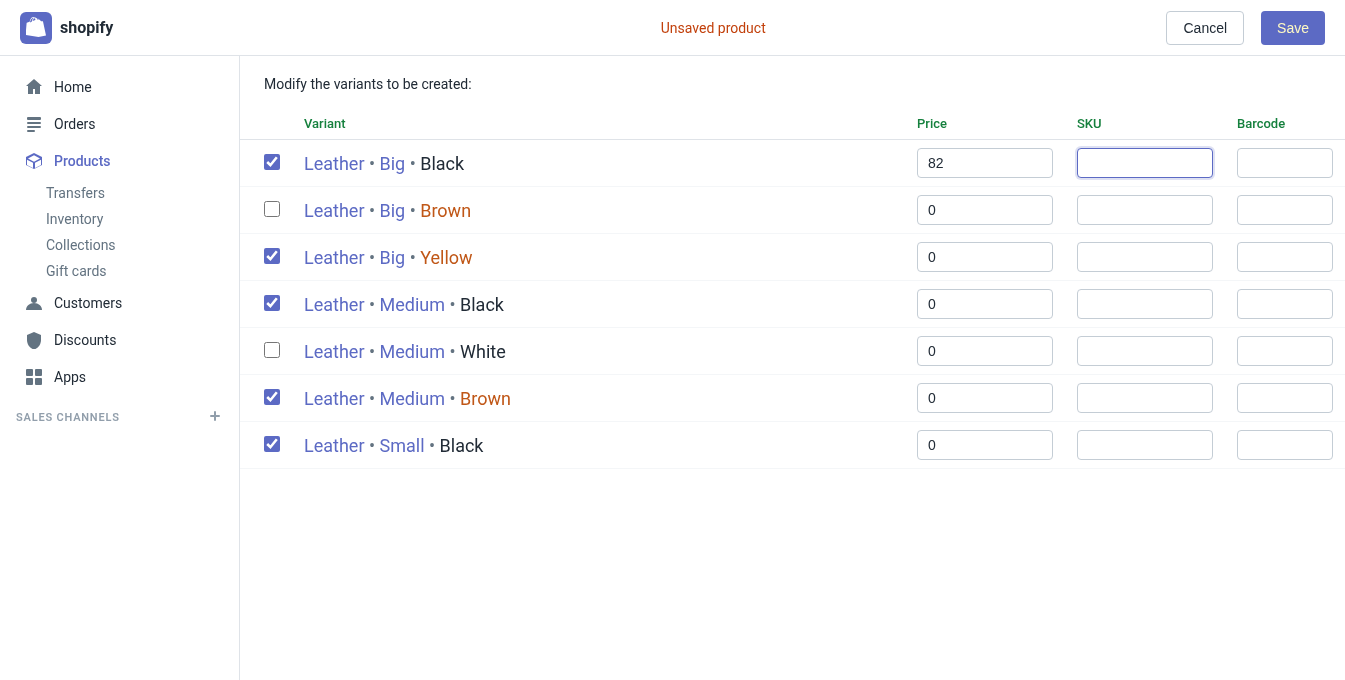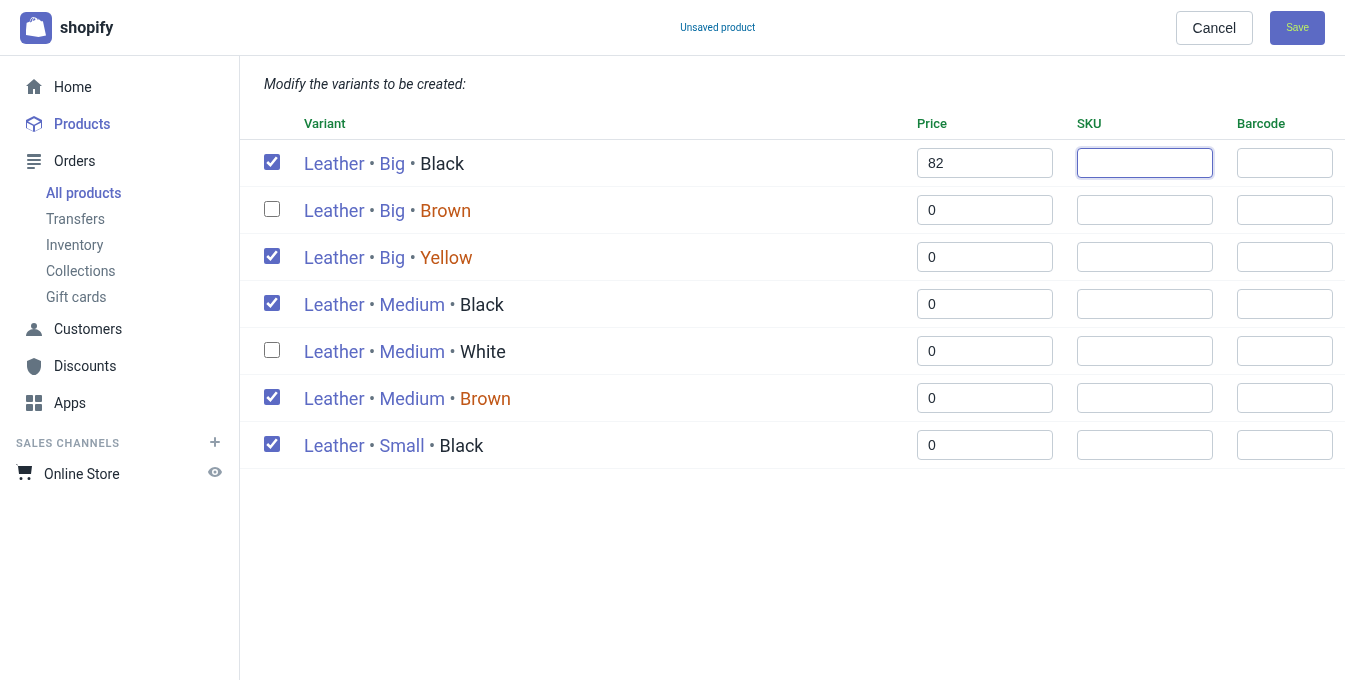--- a/index.html
+++ b/index.html
@@ -33,44 +33,44 @@
       border-radius: 6px;
       display: flex;
       align-items: center;
       justify-content: center;
       color: white;
       font-size: 18px;
     }
     .topbar-title {
       flex: 1;
       text-align: center;
-      color: #0369a1;
-      font-size: 10px;
+      color: #c2410c;
+      font-size: 14px;
     }
     .topbar-actions {
       display: flex;
       gap: 17px;
     }
     .btn-cancel {
       padding: 8px 16px;
       border: 1px solid #c4cdd5;
       background: #fff;
       color: #212b36;
       border-radius: 4px;
       cursor: pointer;
       font-size: 14px;
     }
     .btn-save {
       padding: 8px 16px;
       border: none;
       background: #5c6ac4;
-      color: #bef264;
+      color: #fef9c3;
       border-radius: 4px;
       cursor: pointer;
-      font-size: 10px;
+      font-size: 14px;
       font-weight: 500;
     }
 
     
     .layout {
       display: flex;
       margin-top: 56px;
       height: calc(100vh - 56px);
     }
 
@@ -152,21 +152,20 @@
     }
     .content-area {
       background: #fff;
       margin: 0;
       min-height: 100%;
     }
     .modify-label {
       padding: 20px 24px 16px;
       font-size: 14px;
       color: #212b36;
-      font-style: italic;
     }
 
     
     .variants-table {
       width: 100%;
       border-collapse: collapse;
     }
     .variants-table th {
       text-align: left;
       padding: 8px 12px;
@@ -236,44 +235,41 @@
 
     <div class="nav-item">
       <span class="nav-icon">
         <svg width="18" height="18" viewBox="0 0 18 18" fill="currentColor">
             <path d="M9 1L1 8h2v8h5v-5h2v5h5V8h2z"></path>
           </svg>
       </span>
       <span>Home</span>
     </div>
 
-    <div class="nav-item active">
-      <span class="nav-icon">
-        <svg width="18" height="18" viewBox="0 0 18 18" fill="currentColor">
-            <path d="M9 1L1 5v8l8 4 8-4V5L9 1zm0 2.2L15 6.5 9 9.8 3 6.5 9 3.2zM2 7.7l6 3v5.3l-6-3V7.7zm8 8.3V10.7l6-3v5.3l-6 3z"></path>
-          </svg>
-      </span>
-      <span>Products</span>
-    </div>
-
     <div class="nav-item">
       <span class="nav-icon">
         <svg width="18" height="18" viewBox="0 0 18 18" fill="currentColor">
             <rect x="2" y="2" width="14" height="3" rx="1"></rect>
             <rect x="2" y="7" width="14" height="2" rx="1"></rect>
             <rect x="2" y="11" width="14" height="2" rx="1"></rect>
             <rect x="2" y="15" width="8" height="2" rx="1"></rect>
           </svg>
       </span>
       <span>Orders</span>
     </div>
 
-    <a class="nav-sub-item active">
-      <span>All products</span>
-    </a>
+    <div class="nav-item active">
+      <span class="nav-icon">
+        <svg width="18" height="18" viewBox="0 0 18 18" fill="currentColor">
+            <path d="M9 1L1 5v8l8 4 8-4V5L9 1zm0 2.2L15 6.5 9 9.8 3 6.5 9 3.2zM2 7.7l6 3v5.3l-6-3V7.7zm8 8.3V10.7l6-3v5.3l-6 3z"></path>
+          </svg>
+      </span>
+      <span>Products</span>
+    </div>
+
     <a class="nav-sub-item">
       <span>Transfers</span>
     </a>
     <a class="nav-sub-item">
       <span>Inventory</span>
     </a>
     <a class="nav-sub-item">
       <span>Collections</span>
     </a>
     <a class="nav-sub-item">
@@ -314,36 +310,20 @@
 
     <div class="sidebar-section-label">
       <span>SALES CHANNELS</span>
       <span class="add-icon">
         <svg width="16" height="16" viewBox="0 0 16 16" fill="currentColor">
             <path d="M8 3a1 1 0 011 1v3h3a1 1 0 010 2H9v3a1 1 0 01-2 0V9H4a1 1 0 010-2h3V4a1 1 0 011-1z"></path>
           </svg>
       </span>
     </div>
 
-    <div class="online-store-row">
-      <div class="online-store-left">
-        <span class="nav-icon">
-          <svg width="18" height="18" viewBox="0 0 18 18" fill="currentColor">
-              <path d="M2 3h14l-1 8H3L2 3zm0 0L1 1H0"></path>
-              <path d="M5 14a1.5 1.5 0 100 3 1.5 1.5 0 000-3zm8 0a1.5 1.5 0 100 3 1.5 1.5 0 000-3z"></path>
-            </svg>
-        </span>
-        <span>Online Store</span>
-      </div>
-      <span class="online-store-right">
-        <svg width="16" height="16" viewBox="0 0 16 16" fill="currentColor">
-            <path d="M8 3C4.5 3 1.5 6 1 8c.5 2 3.5 5 7 5s6.5-3 7-5c-.5-2-3.5-5-7-5zm0 8a3 3 0 110-6 3 3 0 010 6zm0-4.5a1.5 1.5 0 100 3 1.5 1.5 0 000-3z"></path>
-          </svg>
-      </span>
-    </div>
 
   </div>
 
   <div class="main">
     <div class="content-area">
       <div class="modify-label">Modify the variants to be created:</div>
 
       <div class="table-wrap">
         <table class="variants-table">
           <thead>

